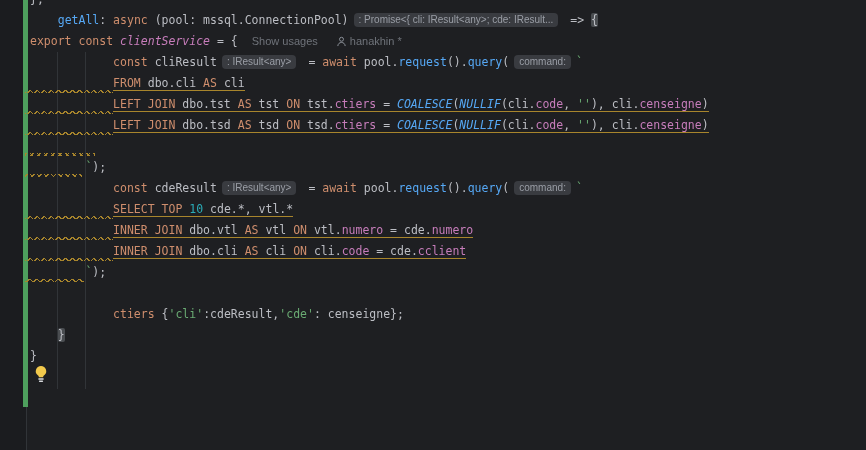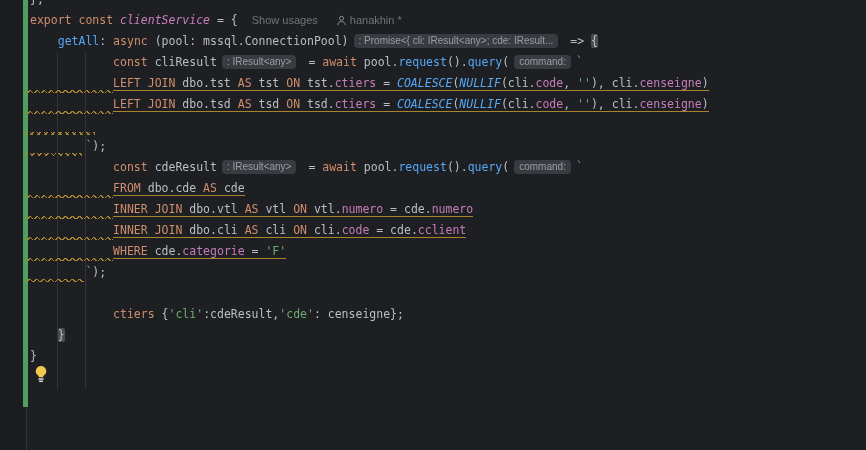--- a/index.html
+++ b/index.html
@@ -79,33 +79,33 @@
 <div class="lightbulb">
   <svg width="16" height="18" viewBox="0 0 16 18">
     <path d="M8 1a5.2 5.2 0 0 1 3.2 9.3c-.7.55-1.1 1.1-1.1 2H5.9c0-.9-.4-1.45-1.1-2A5.2 5.2 0 0 1 8 1z" fill="#F2C94C"></path>
     <rect x="5.2" y="13.2" width="5.6" height="1.5" rx="0.75" fill="#D7D9DC"></rect>
     <rect x="5.9" y="15.4" width="4.2" height="1.5" rx="0.75" fill="#D7D9DC"></rect>
   </svg>
 </div>
 
 <div id="code-lines">
     <div class="line"><span class="tok c-def">};</span></div>
+    <div class="line"><span class="tok c-def">    </span><span class="tok c-fn">getAll</span><span class="tok c-def">: </span><span class="tok c-kw">async</span><span class="tok c-def"> (pool: mssql.ConnectionPool)</span><span class="pill">: Promise&lt;{ cli: IResult&lt;any&gt;; cde: IResult...</span><span class="tok c-def"> =&gt; </span><span class="tok c-def hl">{</span></div>
     <div class="line"><span class="tok c-kw">export </span><span class="tok c-kw">const </span><span class="tok c-prop it">clientService</span><span class="tok c-def"> = {</span><span class="inlay link">Show usages</span><span class="inlay author"><svg width="11" height="11" viewBox="0 0 16 16">
           <circle cx="8" cy="4.8" r="2.9" fill="none" stroke="#8E939B" stroke-width="1.4"></circle>
           <path d="M2.6 14.6c.5-3.6 2.6-5.2 5.4-5.2s4.9 1.6 5.4 5.2" fill="none" stroke="#8E939B" stroke-width="1.4"></path>
         </svg><span>hanakhin *</span></span></div>
-    <div class="line"><span class="tok c-def">    </span><span class="tok c-fn">getAll</span><span class="tok c-def">: </span><span class="tok c-kw">async</span><span class="tok c-def"> (pool: mssql.ConnectionPool)</span><span class="pill">: Promise&lt;{ cli: IResult&lt;any&gt;; cde: IResult...</span><span class="tok c-def"> =&gt; </span><span class="tok c-def hl">{</span></div>
     <div class="line"><span class="tok c-def">            </span><span class="tok c-kw">const</span><span class="tok c-def"> cliResult</span><span class="pill">: IResult&lt;any&gt;</span><span class="tok c-def"> = </span><span class="tok c-kw">await</span><span class="tok c-def"> pool.</span><span class="tok c-fn">request</span><span class="tok c-def">().</span><span class="tok c-fn">query</span><span class="tok c-def">(</span><span class="pill">command:</span><span class="tok c-str">`</span></div>
+    <div class="line"><i class="wave" style="left: -5px; width: 88px;"></i><span class="tok c-def">            </span><span class="tok c-kw ul">FROM</span><span class="tok c-def ul"> dbo.cli </span><span class="tok c-kw ul">AS</span><span class="tok c-def ul"> cli</span></div>
     <div class="line"><i class="wave" style="left: -5px; width: 88px;"></i><span class="tok c-def">            </span><span class="tok c-kw ul">LEFT JOIN</span><span class="tok c-def ul"> dbo.tst </span><span class="tok c-kw ul">AS</span><span class="tok c-def ul"> tst </span><span class="tok c-kw ul">ON</span><span class="tok c-def ul"> tst.</span><span class="tok c-prop ul">ctiers</span><span class="tok c-def ul"> = </span><span class="tok c-fn it ul">COALESCE</span><span class="tok c-def ul">(</span><span class="tok c-fn it ul">NULLIF</span><span class="tok c-def ul">(cli.</span><span class="tok c-prop ul">code</span><span class="tok c-def ul">, </span><span class="tok c-str ul">''</span><span class="tok c-def ul">), cli.</span><span class="tok c-prop ul">censeigne</span><span class="tok c-def ul">)</span></div>
     <div class="line"><i class="wave" style="left: -5px; width: 88px;"></i><span class="tok c-def">            </span><span class="tok c-kw ul">LEFT JOIN</span><span class="tok c-def ul"> dbo.tsd </span><span class="tok c-kw ul">AS</span><span class="tok c-def ul"> tsd </span><span class="tok c-kw ul">ON</span><span class="tok c-def ul"> tsd.</span><span class="tok c-prop ul">ctiers</span><span class="tok c-def ul"> = </span><span class="tok c-fn it ul">COALESCE</span><span class="tok c-def ul">(</span><span class="tok c-fn it ul">NULLIF</span><span class="tok c-def ul">(cli.</span><span class="tok c-prop ul">code</span><span class="tok c-def ul">, </span><span class="tok c-str ul">''</span><span class="tok c-def ul">), cli.</span><span class="tok c-prop ul">censeigne</span><span class="tok c-def ul">)</span></div>
     <div class="line"><i class="wave" style="left: -5px; width: 70px;"></i></div>
     <div class="line"><i class="wave" style="left: -5px; width: 57px;"></i><span class="tok c-def">        </span><span class="tok c-str">`</span><span class="tok c-def">);</span></div>
     <div class="line"><span class="tok c-def">            </span><span class="tok c-kw">const</span><span class="tok c-def"> cdeResult</span><span class="pill">: IResult&lt;any&gt;</span><span class="tok c-def"> = </span><span class="tok c-kw">await</span><span class="tok c-def"> pool.</span><span class="tok c-fn">request</span><span class="tok c-def">().</span><span class="tok c-fn">query</span><span class="tok c-def">(</span><span class="pill">command:</span><span class="tok c-str">`</span></div>
-    <div class="line"><i class="wave" style="left: -5px; width: 88px;"></i><span class="tok c-def">            </span><span class="tok c-kw ul">FROM</span><span class="tok c-def ul"> dbo.cde </span><span class="tok c-kw ul">AS</span><span class="tok c-def ul"> cde</span></div>
+    <div class="line"><i class="wave" style="left: -5px; width: 88px;"></i><span class="tok c-def">            </span><span class="tok c-kw ul">SELECT</span><span class="tok c-def ul"> </span><span class="tok c-kw ul">TOP</span><span class="tok c-def ul"> </span><span class="tok c-num ul">10</span><span class="tok c-def ul"> cde.*, vtl.*</span></div>
     <div class="line"><i class="wave" style="left: -5px; width: 88px;"></i><span class="tok c-def">            </span><span class="tok c-kw ul">INNER JOIN</span><span class="tok c-def ul"> dbo.vtl </span><span class="tok c-kw ul">AS</span><span class="tok c-def ul"> vtl </span><span class="tok c-kw ul">ON</span><span class="tok c-def ul"> vtl.</span><span class="tok c-prop ul">numero</span><span class="tok c-def ul"> = </span><span class="tok c-def ul">cde.</span><span class="tok c-prop ul">numero</span></div>
     <div class="line"><i class="wave" style="left: -5px; width: 88px;"></i><span class="tok c-def">            </span><span class="tok c-kw ul">INNER JOIN</span><span class="tok c-def ul"> dbo.cli </span><span class="tok c-kw ul">AS</span><span class="tok c-def ul"> cli </span><span class="tok c-kw ul">ON</span><span class="tok c-def ul"> cli.</span><span class="tok c-prop ul">code</span><span class="tok c-def ul"> = </span><span class="tok c-def ul">cde.</span><span class="tok c-prop ul">cclient</span></div>
-    <div class="line"><i class="wave" style="left: -5px; width: 88px;"></i><span class="tok c-def">            </span><span class="tok c-kw ul">WHERE</span><span class="tok c-def ul"> cde.</span><span class="tok c-prop ul">categorie</span><span class="tok c-def ul"> = </span><span class="tok c-str ul">'F'</span></div>
     <div class="line"><i class="wave" style="left: -5px; width: 59px;"></i><span class="tok c-def">        </span><span class="tok c-str">`</span><span class="tok c-def">);</span></div>
     <div class="line"></div>
     <div class="line"><span class="tok c-def">            </span><span class="tok c-kw">ctiers</span><span class="tok c-def"> {</span><span class="tok c-str">'cli'</span><span class="tok c-def">:cdeResult,</span><span class="tok c-str">'cde'</span><span class="tok c-def">: censeigne</span><span class="tok c-def">};</span></div>
     <div class="line"><span class="tok c-def">    </span><span class="tok c-def hl">}</span></div>
     <div class="line"><span class="tok c-def">}</span></div>
   </div>
 
 </body></html>

